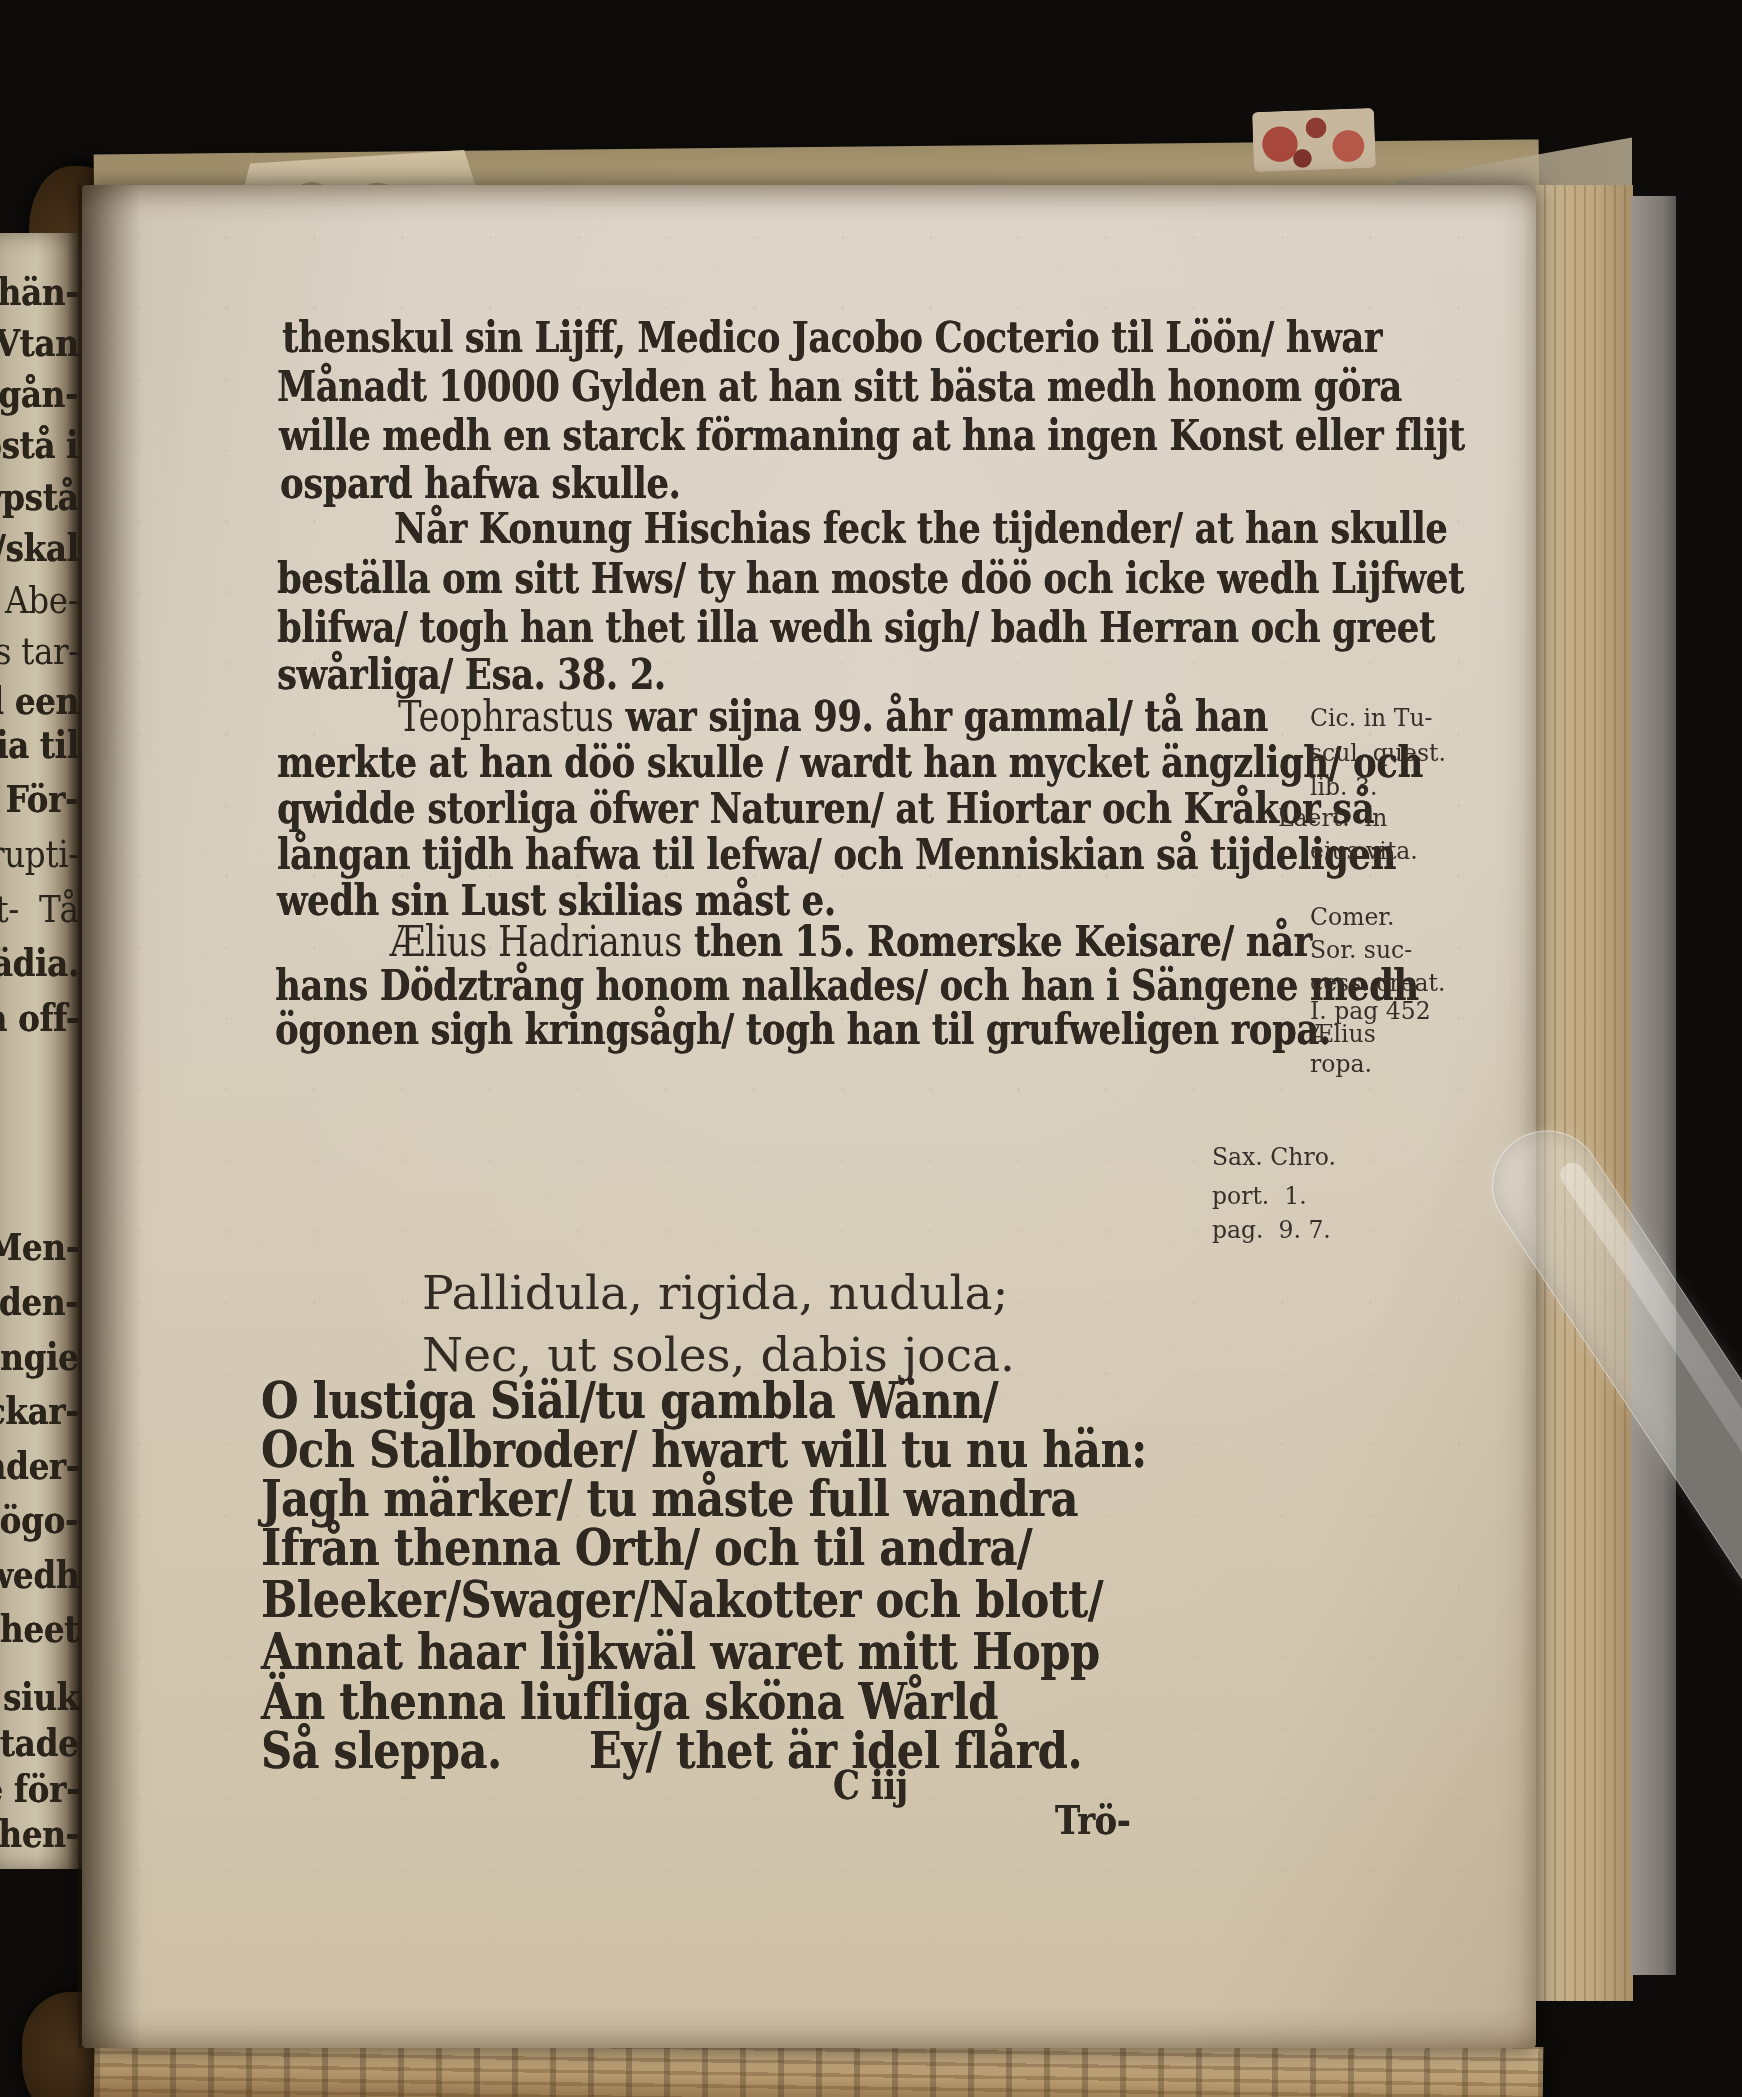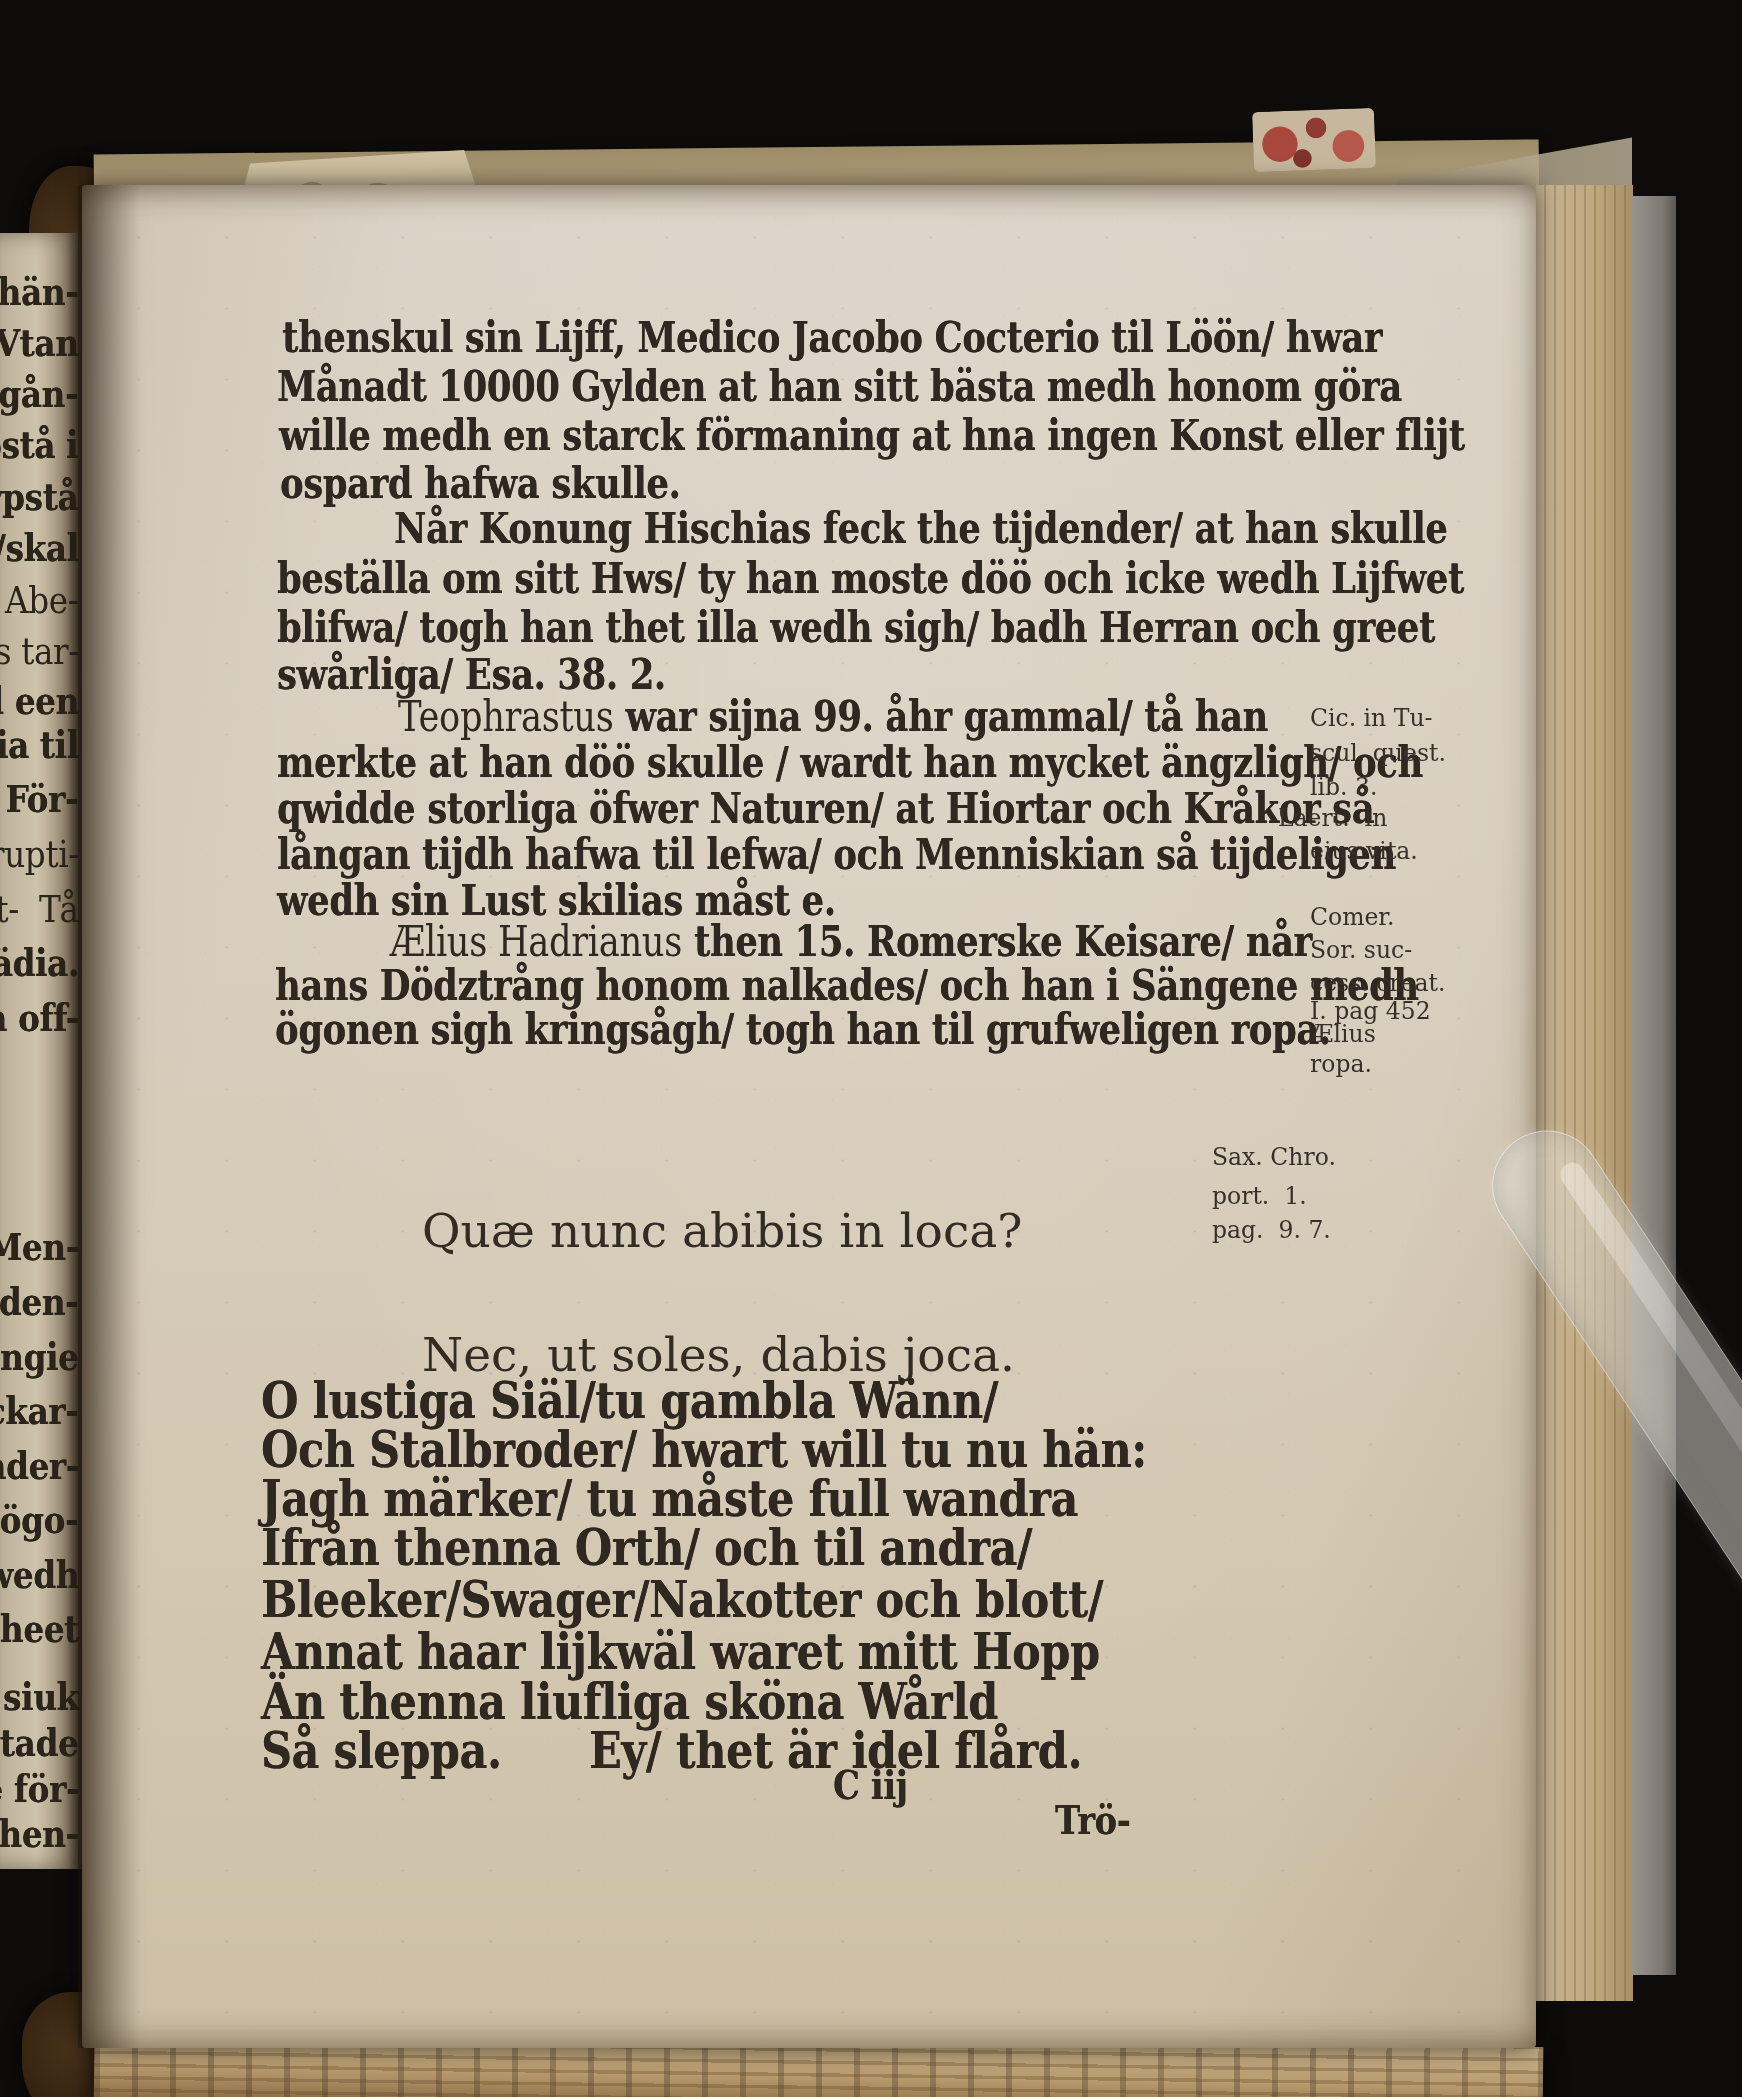--- a/index.html
+++ b/index.html
@@ -147,21 +147,21 @@
   <div class="line fk t-main" style="left:398px;top:696px"><span class="rm-inline">Teophrastus</span><span> war sijna 99. åhr gammal/ tå han</span></div>
   <div class="line fk t-main" style="left:277px;top:742px">merkte at han döö skulle / wardt han mycket ängzligh/ och</div>
   <div class="line fk t-main" style="left:277px;top:788px">qwidde storliga öfwer Naturen/ at Hiortar och Kråkor så</div>
   <div class="line fk t-main" style="left:277px;top:834px">långan tijdh hafwa til lefwa/ och Menniskian så tijdeligen</div>
   <div class="line fk t-main" style="left:277px;top:880px">wedh sin Lust skilias måst e.</div>
 
   <div class="line fk t-main" style="left:390px;top:921px"><span class="rm-inline">Ælius Hadrianus</span><span> then 15. Romerske Keisare/ når</span></div>
   <div class="line fk t-main" style="left:275px;top:965px">hans Dödztrång honom nalkades/ och han i Sängene medh</div>
   <div class="line fk t-main" style="left:275px;top:1009px">ögonen sigh kringsågh/ togh han til grufweligen ropa.</div>
 
-  <div class="line rm t-latin" style="left:422px;top:1207px">Quæ nunc abibis in loca?</div>
+  <div class="line rm t-latin" style="left:422px;top:1269px">Pallidula, rigida, nudula;</div>
   <div class="line rm t-latin" style="left:422px;top:1331px">Nec, ut soles, dabis joca.</div>
 
   <div class="line fk t-sw" style="left:261px;top:1375px">O lustiga Siäl/tu gambla Wänn/</div>
   <div class="line fk t-sw" style="left:261px;top:1424px">Och Stalbroder/ hwart will tu nu hän:</div>
   <div class="line fk t-sw" style="left:261px;top:1473px">Jagh märker/ tu måste full wandra</div>
   <div class="line fk t-sw" style="left:261px;top:1522px">Ifrån thenna Orth/ och til andra/</div>
   <div class="line fk t-sw" style="left:261px;top:1574px">Bleeker/Swager/Nakotter och blott/</div>
   <div class="line fk t-sw" style="left:261px;top:1626px">Annat haar lijkwäl waret mitt Hopp</div>
   <div class="line fk t-sw" style="left:261px;top:1676px">Än thenna liufliga sköna Wårld</div>
   <div class="line fk t-sw" style="left:261px;top:1725px">Så sleppa.      Ey/ thet är idel flård.</div>

